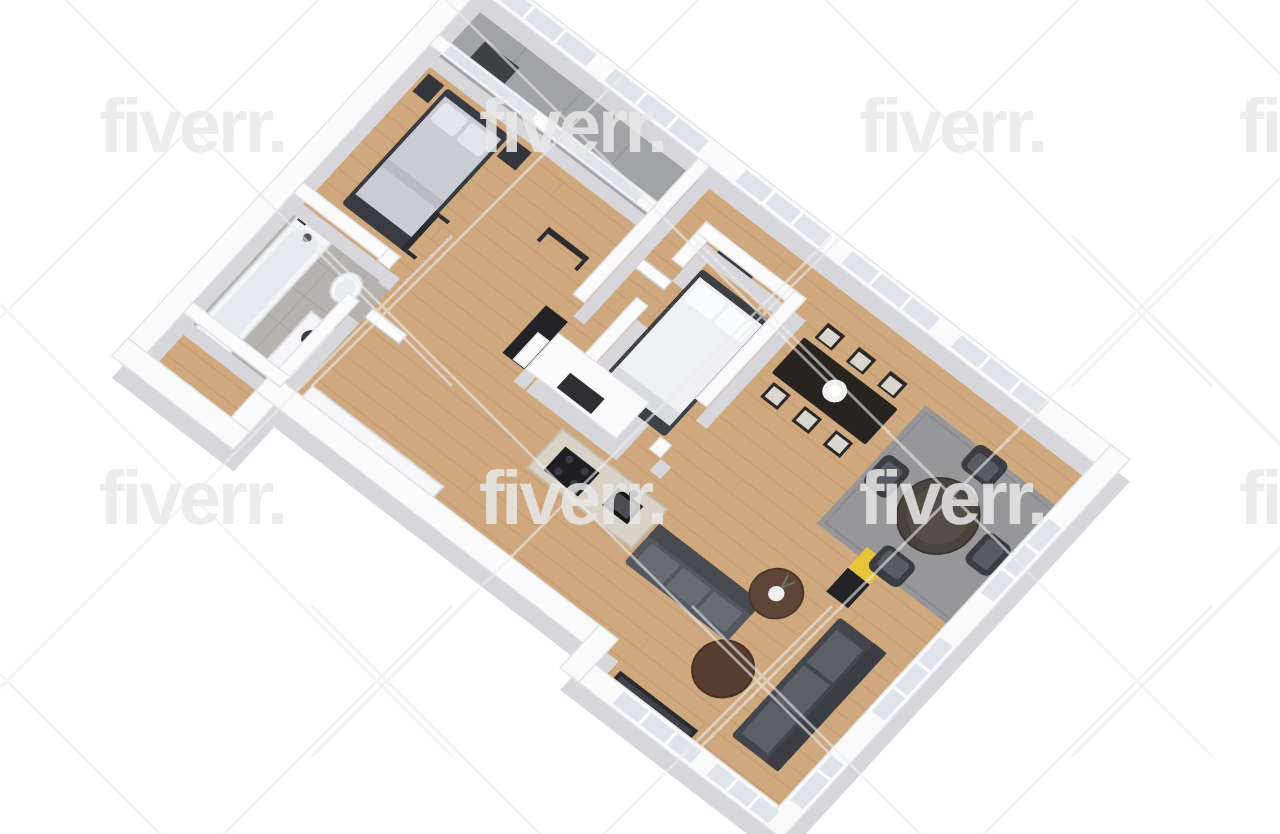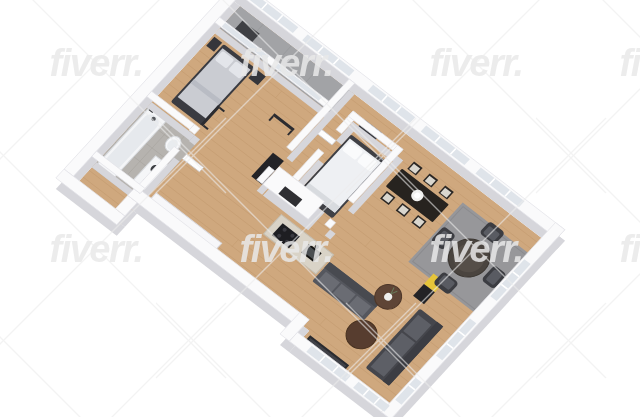--- a/index.html
+++ b/index.html
@@ -1,17 +1,17 @@
 <!DOCTYPE html>
 <html><head>
 <meta charset="utf-8">
 <style>
   html,body{margin:0;padding:0;background:#ffffff;}
   #stage{position:relative;width:640px;height:417px;background:#ffffff;overflow:hidden;
-         font-family:"Liberation Sans", sans-serif;font-style:italic;}
+         font-family:"Liberation Sans", sans-serif;}
   svg{position:absolute;left:0;top:0;}
   .wm{font-family:"Liberation Sans", sans-serif;font-weight:700;font-size:38px;
       letter-spacing:-1.5px;}
 </style>
 </head>
 <body>
 
 <div id="stage">
 <svg width="640" height="417" viewBox="0 0 640 417">
   <defs>

